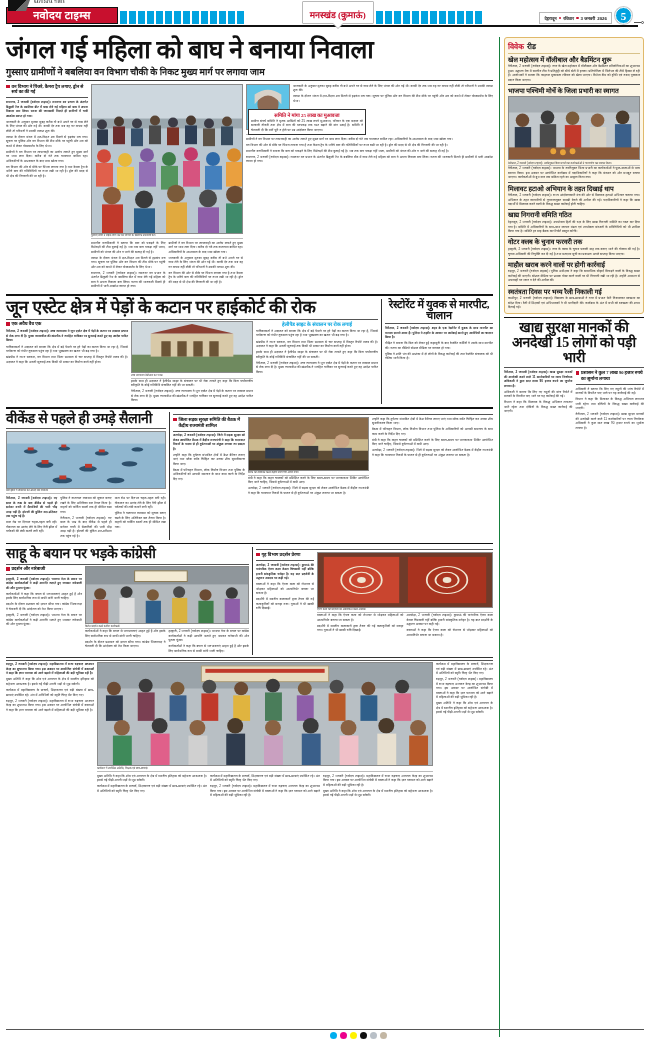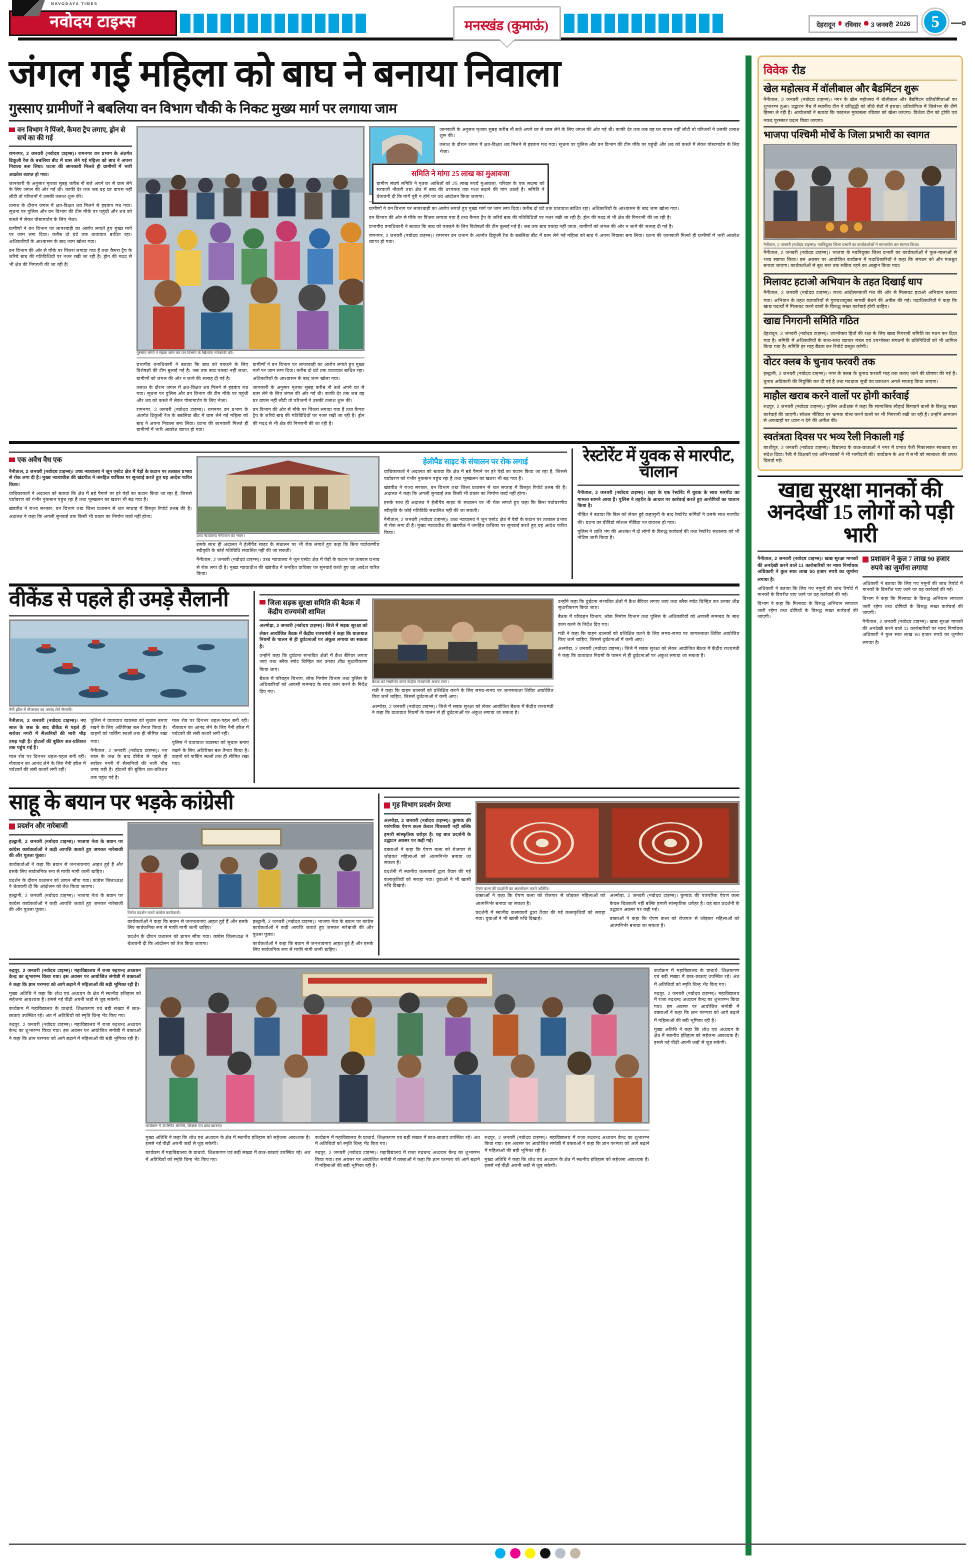--- a/index.html
+++ b/index.html
@@ -12,21 +12,21 @@
     overflow:hidden;
   }
 
   
   .copy { font-size:3.1px; line-height:1.45; text-align:justify; color:#2a2a2a; letter-spacing:.1px; }
   .copy p { margin-bottom:1.6px; }
   .lede { font-weight:bold; }
 
   
   .masthead { position:relative; height:36px; padding:4px 6px 0 6px; }
-  .mh-row { display:flex; align-items:center; gap:2px; height:20px; }
+  .mh-row { display:flex; align-items:flex-end; gap:2px; height:20px; }
 
   .logo-wrap { position:relative; width:112px; flex:0 0 112px; }
   .logo-flag {
     position:absolute; top:-4px; left:2px; width:22px; height:11px;
     background:linear-gradient(135deg,#111 0 55%, #6b6b6b 55% 100%);
     clip-path:polygon(0 0,100% 0,82% 100%,0 100%);
   }
   .logo-micro {
     position:absolute; top:-3px; left:28px;
     font-size:2.6px; letter-spacing:.6px; color:#3a3a3a; font-weight:bold;
@@ -79,23 +79,23 @@
     font-family:"Liberation Serif", serif;
   }
   .mh-end { flex:0 0 auto; display:flex; align-items:center; margin-top:3px; }
   .mh-end .ln { width:7px; height:1px; background:#555; }
   .mh-end .cir { width:3px; height:3px; border:1px solid #555; border-radius:50%; }
 
   .mh-rule { height:1.5px; background:#111; margin:1px 6px 0 6px; }
 
   
   .page { position:absolute; top:37px; left:0; width:650px; height:1000px; padding:0 6px; }
-  .grid { display:flex; gap:4px; height:100%; }
+  .grid { display:flex; gap:4px; height:100%;justify-content:space-between; }
   .left-zone { width:487px; flex:0 0 487px; }
-  .right-zone { width:145px; flex:0 0 145px; border-left:4px solid #15803d; padding-left:4px; }
+  .right-zone { width:145px; flex:0 0 145px; border-left:1px solid #15803d; padding-left:4px; }
 
   
   .hl {
     font-family:"Liberation Serif", serif;
     font-weight:bold; color:#111; line-height:1.02;
     letter-spacing:-.2px;
   }
   .hl-xl { font-size:25px; }
   .hl-lg { font-size:17.5px; }
   .hl-md { font-size:14px; }
@@ -353,20 +353,21 @@
 
     <div style="position:absolute; left:248px; top:72px; width:118px;" class="inset">
       <div class="inset-title">समिति ने मांगा 25 लाख का मुआवजा</div>
       <div class="copy">ग्रामीण संघर्ष समिति ने मृतक आश्रितों को 25 लाख रुपये मुआवजा, परिवार के एक सदस्य को सरकारी नौकरी तथा क्षेत्र में बाघ की धरपकड़ तक गश्त बढ़ाने की मांग उठाई है। समिति ने चेतावनी दी कि मांगें पूरी न होने पर उग्र आंदोलन किया जाएगा।</div>
     </div>
 
     <div class="rule-thick" style="margin-top:4px;"></div>
 
     <div class="cols2">
       <div style="flex:0 0 372px;">
+        <div class="hl hl-lg">जून एस्टेट क्षेत्र में पेड़ों के कटान पर हाईकोर्ट की रोक</div>
         <div class="rule-thin"></div>
         <div class="cols3" style="margin-top:2px;">
           <div class="c">
             <div class="kicker">
               <span class="sq"></span>
               <span class="kt">एक अवैध वैध एक</span>
             </div>
             <div class="copy">
               <p class="lede">नैनीताल, 2 जनवरी (नवोदय टाइम्स)। उच्च न्यायालय ने जून एस्टेट क्षेत्र में पेड़ों के कटान पर तत्काल प्रभाव से रोक लगा दी है। मुख्य न्यायाधीश की खंडपीठ ने जनहित याचिका पर सुनवाई करते हुए यह आदेश पारित किया।</p>
               <p>याचिकाकर्ता ने अदालत को बताया कि क्षेत्र में बड़े पैमाने पर हरे पेड़ों का कटान किया जा रहा है, जिससे पर्यावरण को गंभीर नुकसान पहुंच रहा है तथा भूस्खलन का खतरा भी बढ़ गया है।</p>

